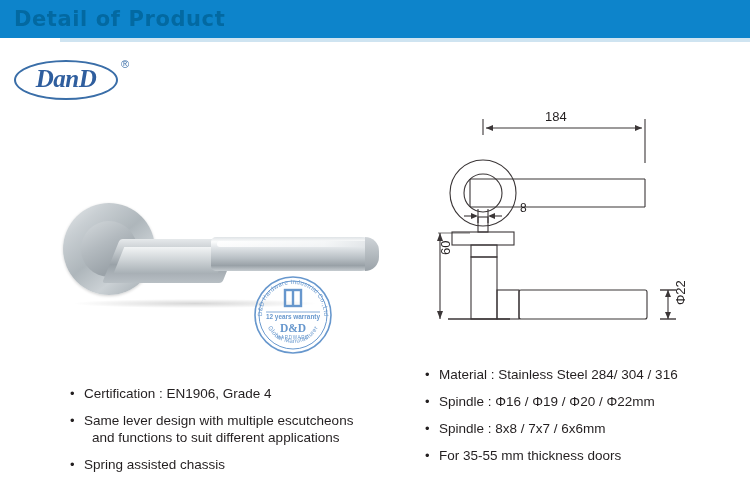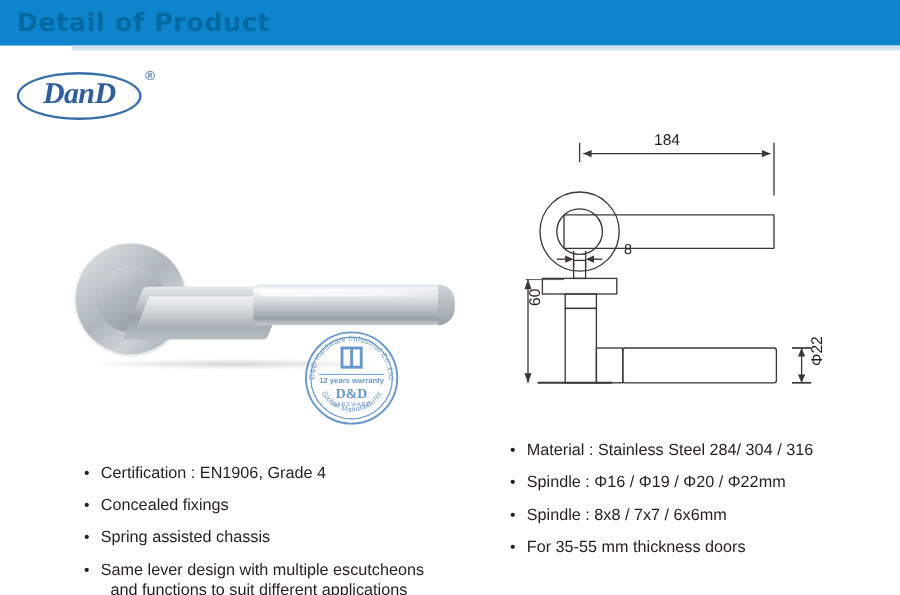--- a/index.html
+++ b/index.html
@@ -314,29 +314,26 @@
   <div class="dim-label dim-8">8</div>
   <div class="dim-label dim-60">60</div>
   <div class="dim-label dim-22">Φ22</div>
 </div>
 
 <div class="spec-col spec-left">
   <div class="spec-item">
     <span>Certification : EN1906, Grade 4</span>
   </div>
   <div class="spec-item">
-    <span>Concealed fixings</span>
-  </div>
-  <div class="spec-item">
-    <span>Spring assisted chassis</span>
-  </div>
-  <div class="spec-item">
     <span>Same lever design with multiple escutcheons</span>
     <span class="cont">and functions to suit different applications</span>
   </div>
+  <div class="spec-item">
+    <span>Spring assisted chassis</span>
+  </div>
 </div>
 
 <div class="spec-col spec-right">
   <div class="spec-item">
     <span>Material : Stainless Steel 284/ 304 / 316</span>
   </div>
   <div class="spec-item">
     <span>Spindle : Φ16 / Φ19 / Φ20 / Φ22mm</span>
   </div>
   <div class="spec-item">

